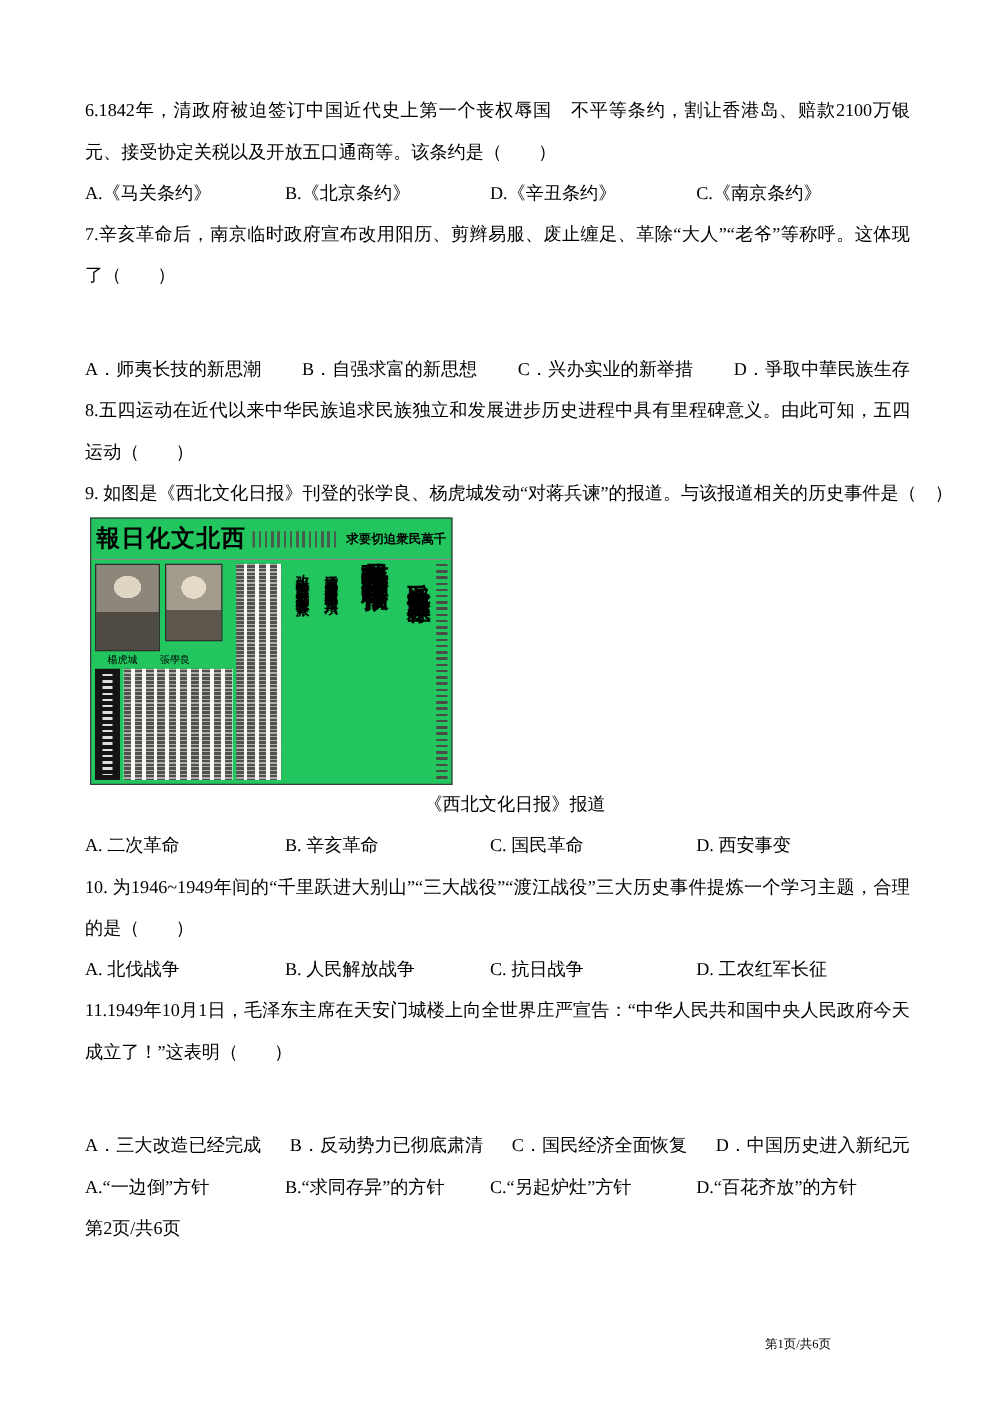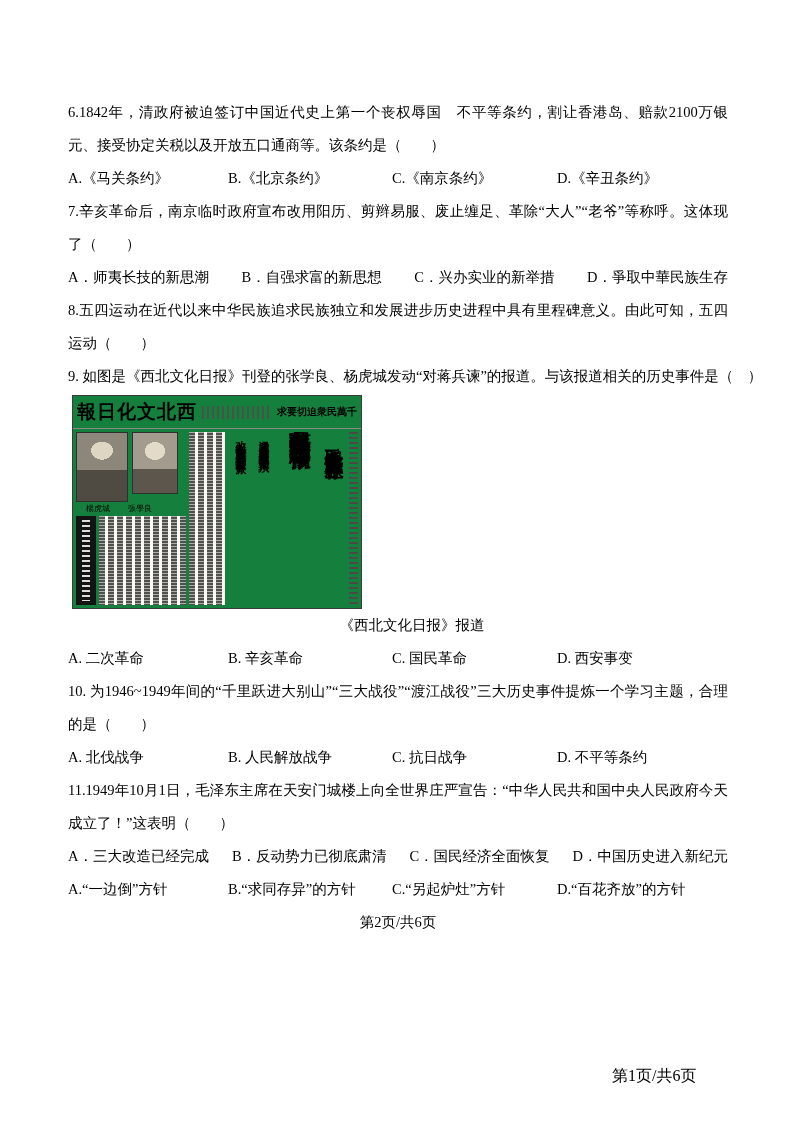--- a/index.html
+++ b/index.html
@@ -1,36 +1,36 @@
 <!DOCTYPE html>
 <html><head>
 <meta charset="utf-8">
 <style>
   * { box-sizing: border-box; }
   html, body { margin: 0; padding: 0; background: #ffffff; }
   .page {
     width: 793px; height: 1122px; position: relative; overflow: hidden;
-    padding: 96px 65px 0 68px;
+    padding: 73px 65px 0 68px;
     background: #ffffff; color: #000;
     font-family: "Liberation Serif", "DejaVu Serif", serif;
     font-size: 14.5px; line-height: 33px;
   }
   p, figure { margin: 0; }
   .stem { text-align: justify; }
   .nowrap { white-space: nowrap; }
 
   .opts { display: grid; }
   .row4  { grid-template-columns: 160px 164px 165px 1fr; }
   .grid2 { grid-template-columns: 324px 1fr; }
-  .spread { display: flex; justify-content: space-between; }
+  .spread { display: flex; justify-content: space-between; margin-top: 42px; }
 
   
   .news {
     width: 290px; height: 214px; margin: 2px 0 0 4px;
-    border: 1px solid #3c3c3c; background: #15803d;
+    border: 1px solid #3c3c3c; background: #22c55e;
     display: flex; flex-direction: column; line-height: normal;
   }
   .news-top {
     height: 33px; display: flex; align-items: center; gap: 5px;
     padding: 2px 4px; border-bottom: 1px solid #8a8a85;
   }
   .masthead { font-size: 19px; font-weight: 900; letter-spacing: 1px; white-space: nowrap; }
   .stripes-h { flex: 1; height: 13px; background: repeating-linear-gradient(90deg, #4d4d49 0 2px, transparent 2px 5px); opacity: .85; }
   .subhead { font-size: 10px; font-weight: 700; white-space: nowrap; }
   .news-body { flex: 1; display: flex; padding: 3px; gap: 3px; min-height: 0; }
@@ -57,35 +57,35 @@
   .news-right { flex: 1; display: flex; flex-direction: row-reverse; gap: 2px; min-height: 0; }
   .vcol { writing-mode: vertical-rl; text-orientation: upright; font-weight: 700; overflow: hidden; }
   .h1c { width: 30px; font-size: 19px; letter-spacing: 2px; }
   .h2c { width: 42px; font-size: 22px; letter-spacing: -3px; }
   .h3c { width: 21px; font-size: 11px; letter-spacing: 2px; }
   .stripe-col { width: 9px; background: repeating-linear-gradient(#4a4a46 0 2px, transparent 2px 5px); }
   .grow { flex: 1; }
 
   .caption { margin-left: 28px; text-align: center; }
 
-  .footer-center { text-align: center; }
-  .footer-right { position: absolute; left: 612px; top: 1066px; font-size: 16px; line-height: 20px; }
+  .footer-center { text-align: left; }
+  .footer-right { position: absolute; left: 612px; top: 1066px; font-size: 10px; line-height: 20px; }
 </style>
 </head>
 <body>
 
 <div class="page">
 
   <section>
     <p class="stem">6.1842年，清政府被迫签订中国近代史上第一个丧权辱国　不平等条约，割让香港岛、赔款2100万银元、接受协定关税以及开放五口通商等。该条约是（　　）</p>
     <div class="opts row4">
       <span>A.《马关条约》</span>
       <span>B.《北京条约》</span>
+      <span>D.《辛丑条约》</span>
       <span>C.《南京条约》</span>
-      <span>D.《辛丑条约》</span>
     </div>
   </section>
 
   <section>
     <p class="stem">7.辛亥革命后，南京临时政府宣布改用阳历、剪辫易服、废止缠足、革除“大人”“老爷”等称呼。这体现了（　　）</p>
     <div class="spread">
       <span>A．师夷长技的新思潮</span>
       <span>B．自强求富的新思想</span>
       <span>C．兴办实业的新举措</span>
       <span>D．爭取中華民族生存</span>
@@ -139,21 +139,21 @@
       <span>D. 西安事变</span>
     </div>
   </section>
 
   <section>
     <p class="stem">10. 为1946~1949年间的“千里跃进大别山”“三大战役”“渡江战役”三大历史事件提炼一个学习主题，合理的是（　　）</p>
     <div class="opts row4">
       <span>A. 北伐战争</span>
       <span>B. 人民解放战争</span>
       <span>C. 抗日战争</span>
-      <span>D. 不平等条约</span>
+      <span>D. 工农红军长征</span>
     </div>
   </section>
 
   <section>
     <p class="stem">11.1949年10月1日，毛泽东主席在天安门城楼上向全世界庄严宣告：“中华人民共和国中央人民政府今天成立了！”这表明（　　）</p>
     <div class="spread">
       <span>A．三大改造已经完成</span>
       <span>B．反动势力已彻底肃清</span>
       <span>C．国民经济全面恢复</span>
       <span>D．中国历史进入新纪元</span>

